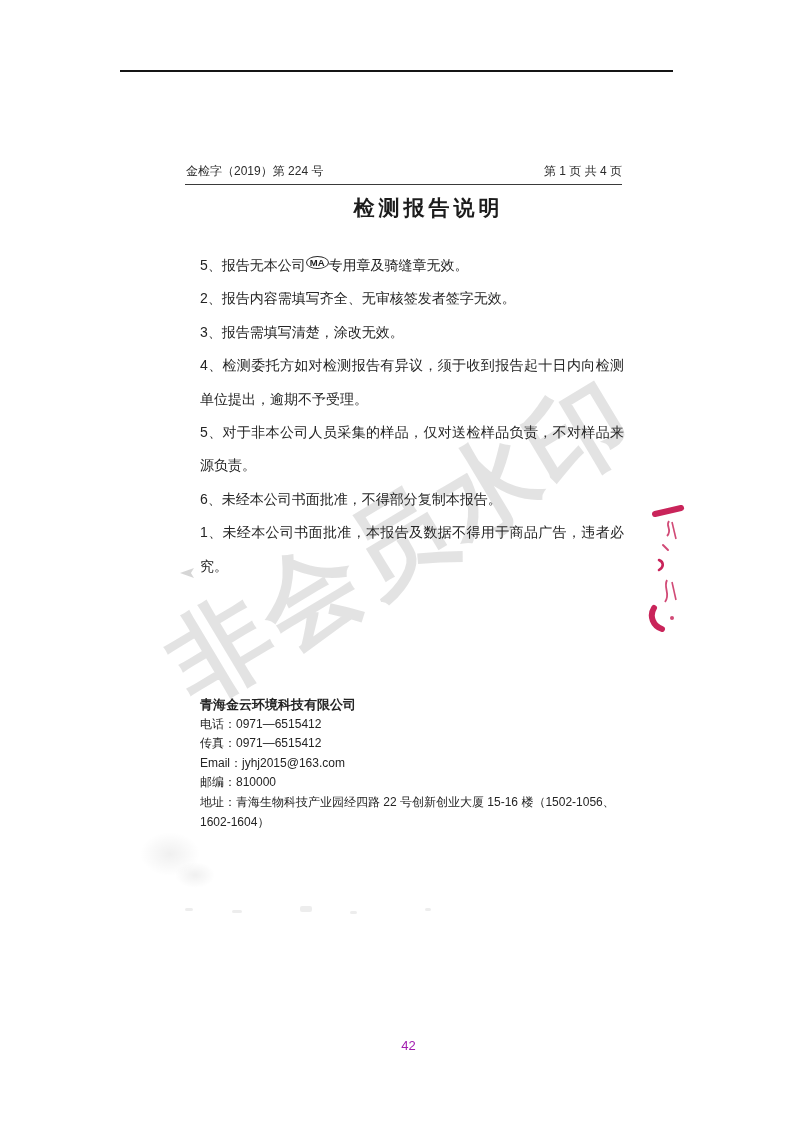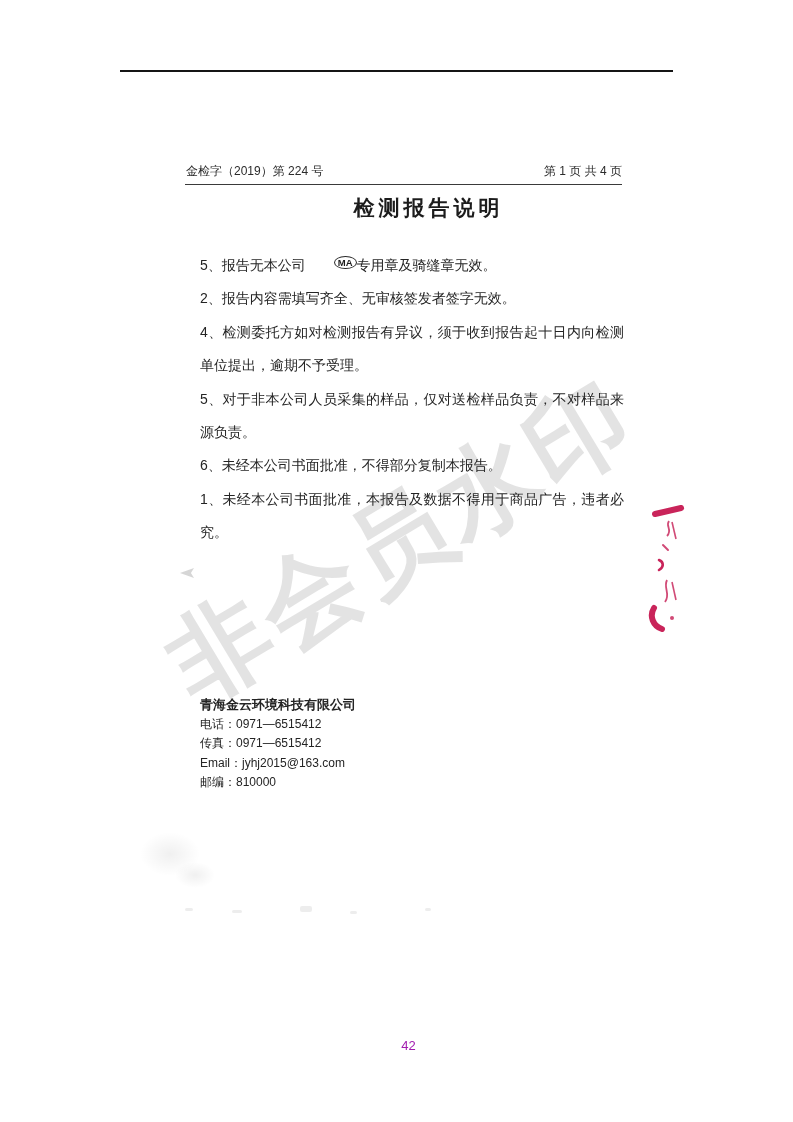--- a/index.html
+++ b/index.html
@@ -41,21 +41,21 @@
     position:absolute;top:249px;left:200px;width:424px;
     font-size:14px;line-height:33.4px;color:#242424;
     text-align:justify;
   }
   .notice p{margin:0;}
   .cma{
     display:inline-block;
     border:1.5px solid #2a2a2a;border-radius:50%;
     font-size:9.5px;font-weight:bold;line-height:11px;
     padding:0 3px;transform:translateY(-4px);
-    letter-spacing:0;color:#1c1c1c;margin-left:28px;
+    letter-spacing:0;color:#1c1c1c;
   }
   
   .watermark{
     position:absolute;top:490px;left:97px;width:606px;
     text-align:center;transform:rotate(-31deg);
     font-size:100px;font-weight:bold;line-height:1;
     letter-spacing:4px;white-space:nowrap;
     color:rgba(70,70,70,0.15);
     pointer-events:none;user-select:none;
   }
@@ -102,32 +102,34 @@
     <span>金检字（2019）第 224 号</span>
     <span>第 1 页 共 4 页</span>
   </div>
   <div class="doc-rule"></div>
 
   <div class="doc-title">检测报告说明</div>
 
   <div class="notice">
     <p><span>5、报告无本公司</span><span class="cma">MA</span><span>专用章及骑缝章无效。</span></p>
     <p>2、报告内容需填写齐全、无审核签发者签字无效。</p>
+    <p>3、报告需填写清楚，涂改无效。</p>
     <p>4、检测委托方如对检测报告有异议，须于收到报告起十日内向检测单位提出，逾期不予受理。</p>
     <p>5、对于非本公司人员采集的样品，仅对送检样品负责，不对样品来源负责。</p>
     <p>6、未经本公司书面批准，不得部分复制本报告。</p>
     <p>1、未经本公司书面批准，本报告及数据不得用于商品广告，违者必究。</p>
   </div>
 
   <div class="company">
     <div class="name">青海金云环境科技有限公司</div>
     <div><span>电话：</span><span>0971—6515412</span></div>
     <div><span>传真：</span><span>0971—6515412</span></div>
     <div><span>Email：</span><span>jyhj2015@163.com</span></div>
     <div><span>邮编：</span><span>810000</span></div>
+    <div><span>地址：</span><span>青海生物科技产业园经四路 22 号创新创业大厦 15-16 楼（1502-1056、1602-1604）</span></div>
   </div>
 
   <svg class="seal" style="left:650px;top:505px;" width="36" height="50" viewBox="0 0 36 50">
     <path d="M5,9 L31,3" stroke="#c9245a" stroke-width="6" stroke-linecap="round" fill="none"></path>
     <path d="M19,16 C15,21 23,25 17,31" stroke="#d14a76" stroke-width="1.8" fill="none"></path>
     <path d="M22,17 L26,34" stroke="#d14a76" stroke-width="1.6" fill="none"></path>
     <path d="M13,40 l5,5" stroke="#d14a76" stroke-width="2" stroke-linecap="round" fill="none"></path>
   </svg>
   <svg class="seal" style="left:656px;top:558px;" width="12" height="14" viewBox="0 0 12 14">
     <path d="M3,2 C8,4 8,9 3,12" stroke="#c9245a" stroke-width="2.6" stroke-linecap="round" fill="none"></path>

